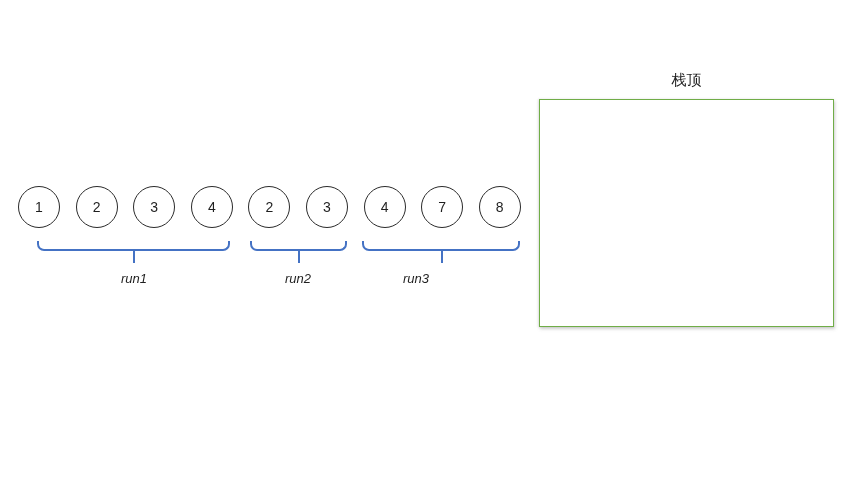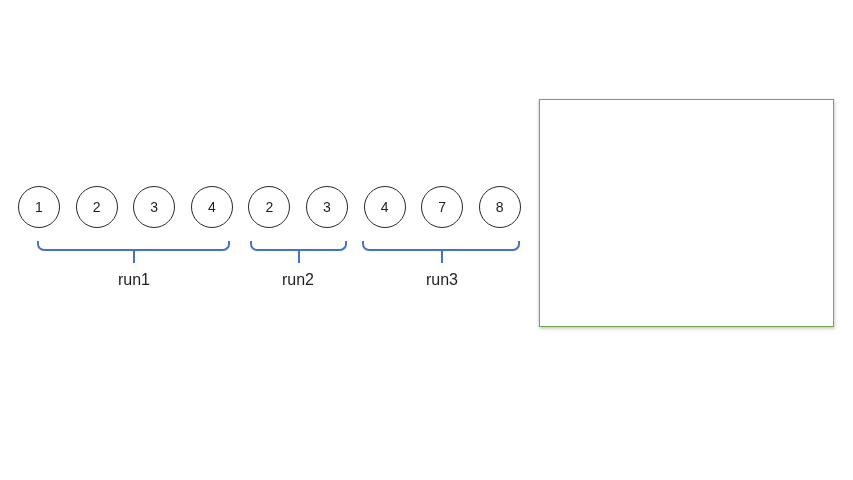--- a/index.html
+++ b/index.html
@@ -20,34 +20,34 @@
     border:1.2px solid #2b2b2b;background:#ffffff;
     display:flex;align-items:center;justify-content:center;
     font-size:14px;color:#1f1f1f;box-sizing:border-box;
   }
 
   
   .brace{position:absolute;top:241px;height:10px;box-sizing:border-box;
     border-left:2px solid #4472C4;border-right:2px solid #4472C4;
     border-bottom:2px solid #4472C4;border-radius:0 0 7px 7px;}
   .brace-stem{position:absolute;top:250px;width:2px;height:13px;background:#4472C4;}
-  .run-label{position:absolute;top:271px;font-size:16px;color:#1f1f1f;
-    transform:translateX(-50%);white-space:nowrap;}
+  .run-label{position:absolute;top:271px;font-size:13px;color:#1f1f1f;
+    transform:translateX(-50%);white-space:nowrap;font-style:italic;}
 
   #brace-run1{left:37px;width:193px;}
   #stem-run1{left:133px;}
   #label-run1{left:134px;}
 
   #brace-run2{left:250px;width:97px;}
   #stem-run2{left:298px;}
   #label-run2{left:298px;}
 
   #brace-run3{left:362px;width:158px;}
   #stem-run3{left:441px;}
-  #label-run3{left:442px;}
+  #label-run3{left:416px;}
 
   
   .stack-label{
     position:absolute;left:539px;top:71px;width:295px;text-align:center;
     font-size:15px;color:#1f1f1f;
   }
   .stack-box{
     position:absolute;left:539px;top:99px;width:295px;height:228px;
     border:1.5px solid #70AD47;background:#ffffff;box-sizing:border-box;
     box-shadow:1px 2px 3px rgba(120,120,120,0.35), -1px 0 2px rgba(150,150,150,0.25);
@@ -75,15 +75,16 @@
   <div class="run-label" id="label-run1">run1</div>
 
   <div class="brace" id="brace-run2"></div>
   <div class="brace-stem" id="stem-run2"></div>
   <div class="run-label" id="label-run2">run2</div>
 
   <div class="brace" id="brace-run3"></div>
   <div class="brace-stem" id="stem-run3"></div>
   <div class="run-label" id="label-run3">run3</div>
 
+  <div class="stack-label">栈顶</div>
   <div class="stack-box"></div>
 
 </div>
 
 </body></html>

